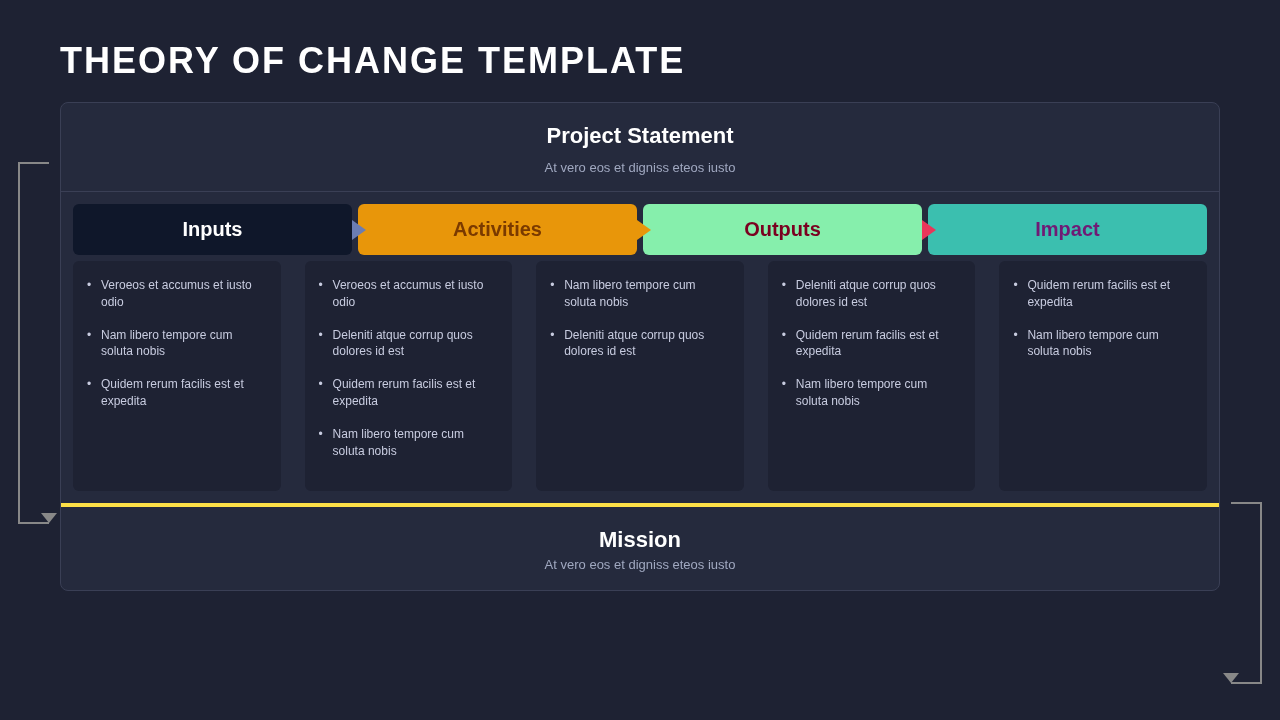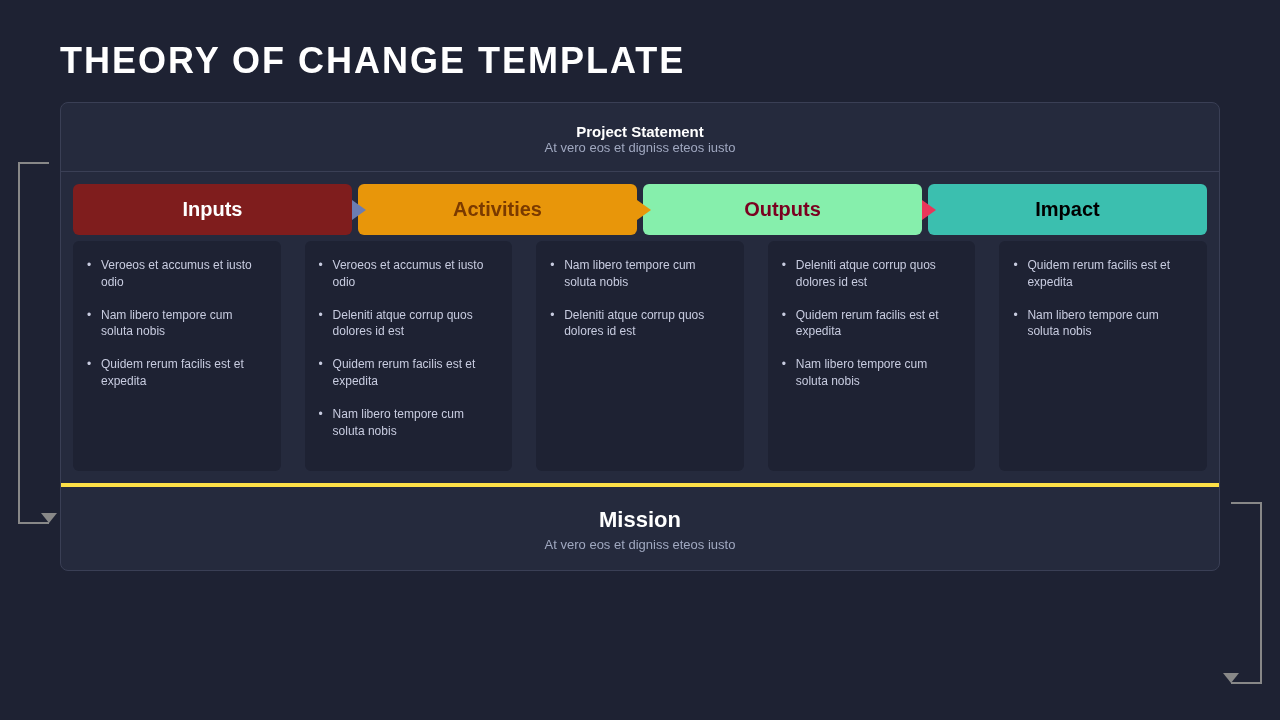--- a/index.html
+++ b/index.html
@@ -48,24 +48,24 @@
       height: 200px;
     }
 
     .project-statement {
       text-align: center;
       padding: 20px 20px 16px;
       border-bottom: 1px solid #3a3f55;
     }
 
     .project-statement-title {
-      font-size: 15px;
+      font-size: 22px;
       font-weight: 600;
       color: #ffffff;
-      margin-bottom: 0;
+      margin-bottom: 11px;
     }
 
     .project-statement-subtitle {
       font-size: 13px;
       color: #a0a8c0;
     }
 
     .columns-header {
       display: flex;
       gap: 6px;
@@ -75,25 +75,25 @@
     .col-header {
       flex: 1;
       border-radius: 6px;
       padding: 14px 10px;
       text-align: center;
       font-size: 20px;
       font-weight: 600;
       position: relative;
     }
 
-    .col-header-inputs { background-color: #7f1d1d; color: #fff; }
+    .col-header-inputs { background-color: #0f172a; color: #fff; }
     .col-header-activities { background-color: #e8960a; color: #7a3a00; }
     .col-header-outputs { background-color: #86efac; color: #7a0020; }
     .col-header-outcomes { background-color: #3b9fcc; color: #fff; }
-    .col-header-impact { background-color: #3bbfaf; color: #000000; }
+    .col-header-impact { background-color: #3bbfaf; color: #701a75; }
 
     
     .arrow-connector {
       position: absolute;
       right: -14px;
       top: 50%;
       transform: translateY(-50%);
       width: 0;
       height: 0;
       border-top: 10px solid transparent;

